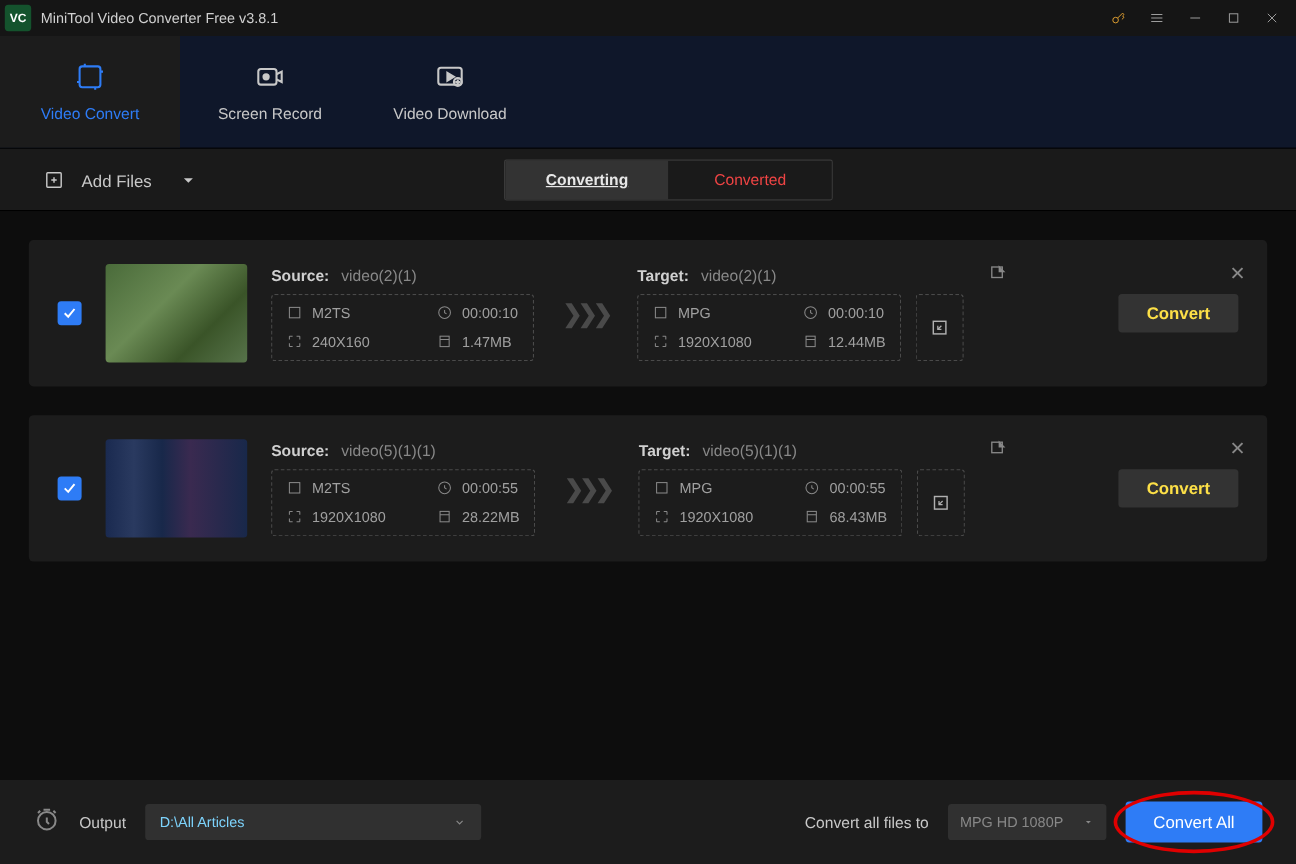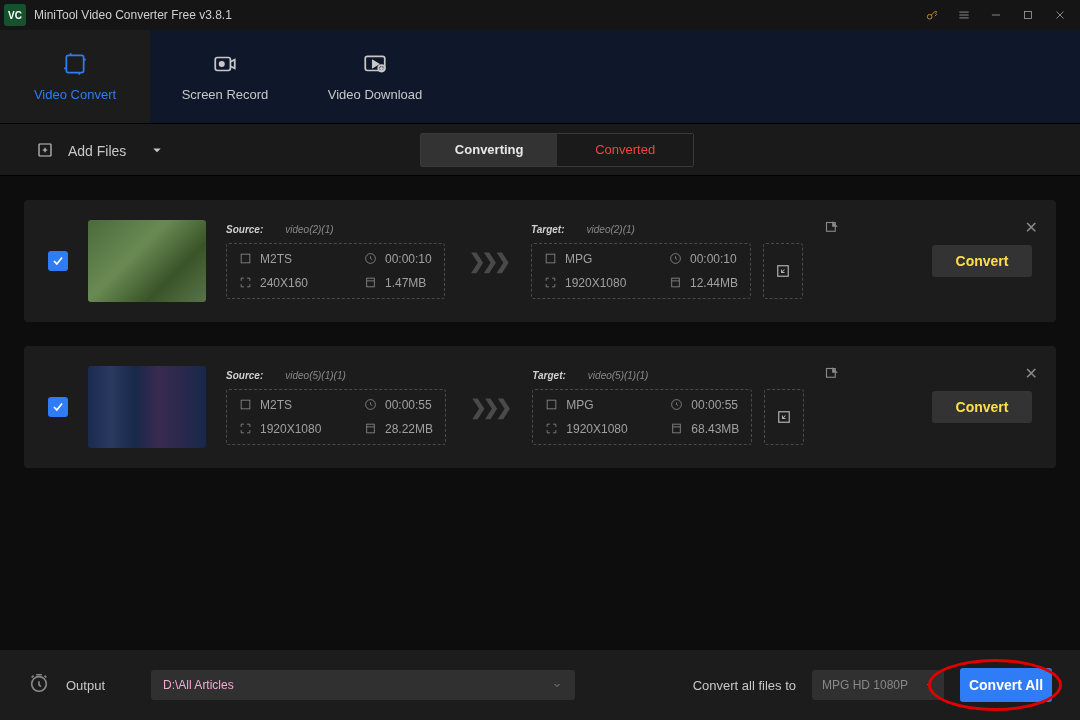--- a/index.html
+++ b/index.html
@@ -21,56 +21,56 @@
 .navtab svg { width:26px; height:26px; stroke:#c8c8c8; fill:none; stroke-width:1.6; }
 .navtab.active svg { stroke:#2e7cf6; }
 
 
 .toolbar { height:52px; background:#1a1a1a; display:flex; align-items:center; padding:0 36px; border-bottom:1px solid #000; }
 .addfiles { display:flex; align-items:flex-end; gap:14px; color:#c8c8c8; font-size:14px; }
 .addfiles svg { width:18px; height:18px; stroke:#c8c8c8; fill:none; stroke-width:1.6; }
 .chev-down { margin-left:8px; }
 .segmented { margin:0 auto; transform:translateX(-48px); display:flex; border:1px solid #3a3a3a; border-radius:2px; overflow:hidden; }
 .segbtn { width:136px; height:32px; display:flex; align-items:center; justify-content:center; font-size:13px; color:#ef4444; background:#1a1a1a; }
-.segbtn.active { background:#333; color:#e8e8e8; font-weight:600; }
+.segbtn.active { background:#333; color:#e8e8e8; font-weight:600;text-decoration:underline; }
 
 
 .list { padding:24px 24px 0; display:flex; flex-direction:column; gap:24px; }
 .row { background:#1c1c1c; border-radius:4px; padding:20px 24px; display:flex; align-items:center; gap:20px; position:relative; }
 .checkbox { width:20px; height:20px; background:#2e7cf6; border-radius:3px; display:flex; align-items:center; justify-content:center; }
 .checkbox svg { width:14px; height:14px; stroke:#fff; stroke-width:2.8; fill:none; }
 .thumb { width:118px; height:82px; border-radius:3px; flex-shrink:0; }
 .thumb.t1 { background:linear-gradient(135deg,#4a6b3a 0%,#6a8a54 40%,#3a5428 70%,#57734a 100%); }
 .thumb.t2 { background:linear-gradient(90deg,#1a2a50 0%,#2a3a60 20%,#18284a 40%,#3a2a50 60%,#18284a 100%); }
 .metawrap { display:flex; align-items:center; gap:24px; }
 .metacol { display:flex; flex-direction:column; gap:8px; }
-.metalabel { display:flex; gap:22px; font-size:10px;font-style:italic; }
+.metalabel { display:flex; gap:10px; font-size:13px; }
 .metalabel b { color:#d0d0d0; font-weight:600; }
 .metalabel span { color:#888; }
 .edit-icon { position:absolute; top:20px; left:800px; color:#888; }
 .dashbox { border:1px dashed #4a4a4a; border-radius:3px; padding:8px 12px; display:flex; flex-direction:column; gap:10px; min-width:200px; }
 .dline { display:flex; align-items:center; gap:8px; color:#a0a0a0; font-size:12px; }
 .dline svg { width:13px; height:13px; stroke:#888; fill:none; stroke-width:1.6; flex-shrink:0; }
 .dline .v { width:86px; }
 .arrows { color:#4a4a4a; font-size:20px; letter-spacing:-4px; font-weight:bold; }
 .targetbox { display:flex; gap:12px; align-items:stretch; }
 .settingsbtn { width:40px; border:1px dashed #4a4a4a; border-radius:3px; display:flex; align-items:center; justify-content:center; }
 .settingsbtn svg { width:18px; height:18px; stroke:#b0b0b0; fill:none; stroke-width:1.6; }
 .convertbtn { margin-left:auto; background:#333; color:#fde047; border:none; border-radius:3px; width:100px; height:32px; font-size:14px; font-weight:600; }
 .closex { position:absolute; top:18px; right:18px; color:#888; font-size:16px; }
 
 
 .footer { position:absolute; bottom:0; left:0; right:0; height:70px; background:#1c1c1c; display:flex; align-items:center; padding:12px 28px; gap:16px; }
 .clock-ic svg { width:22px; height:22px; stroke:#888; fill:none; stroke-width:1.8; }
 .footer label { font-size:13px; color:#c8c8c8; }
-.pathbox { background:#303030; border-radius:3px; height:30px; width:424px; display:flex; align-items:center; padding:0 12px; font-size:12px; color:#f9a8d4;margin-left:30px; }
+.pathbox { background:#303030; border-radius:3px; height:30px; width:280px; display:flex; align-items:center; padding:0 12px; font-size:12px; color:#7dd3fc; }
 .pathbox svg { margin-left:auto; width:12px; height:12px; stroke:#888; fill:none; stroke-width:2; }
 .footer .spacer { flex:1; }
 .fmtbox { background:#303030; border-radius:3px; height:30px; width:132px; display:flex; align-items:center; padding:0 10px; font-size:12px; color:#888; gap:6px; }
-.convertall { background:#2e7cf6; color:#fff; border:none; border-radius:3px; height:34px; width:92px; font-size:14px; font-weight:700; position:relative; }
+.convertall { background:#2e7cf6; color:#fff; border:none; border-radius:3px; height:34px; width:114px; font-size:14px; font-weight:400; position:relative; }
 .ring { position:absolute; border:3px solid #e00000; border-radius:50%/50%; width:134px; height:52px; right:18px; top:50%; transform:translateY(-50%); pointer-events:none; }
 </style>
 </head>
 <body>
 
 <div class="titlebar">
   <div class="logo">VC</div>
   <span class="title">MiniTool Video Converter Free v3.8.1</span>
   <div class="spacer"></div>
   <div class="winbtn key-icon">

